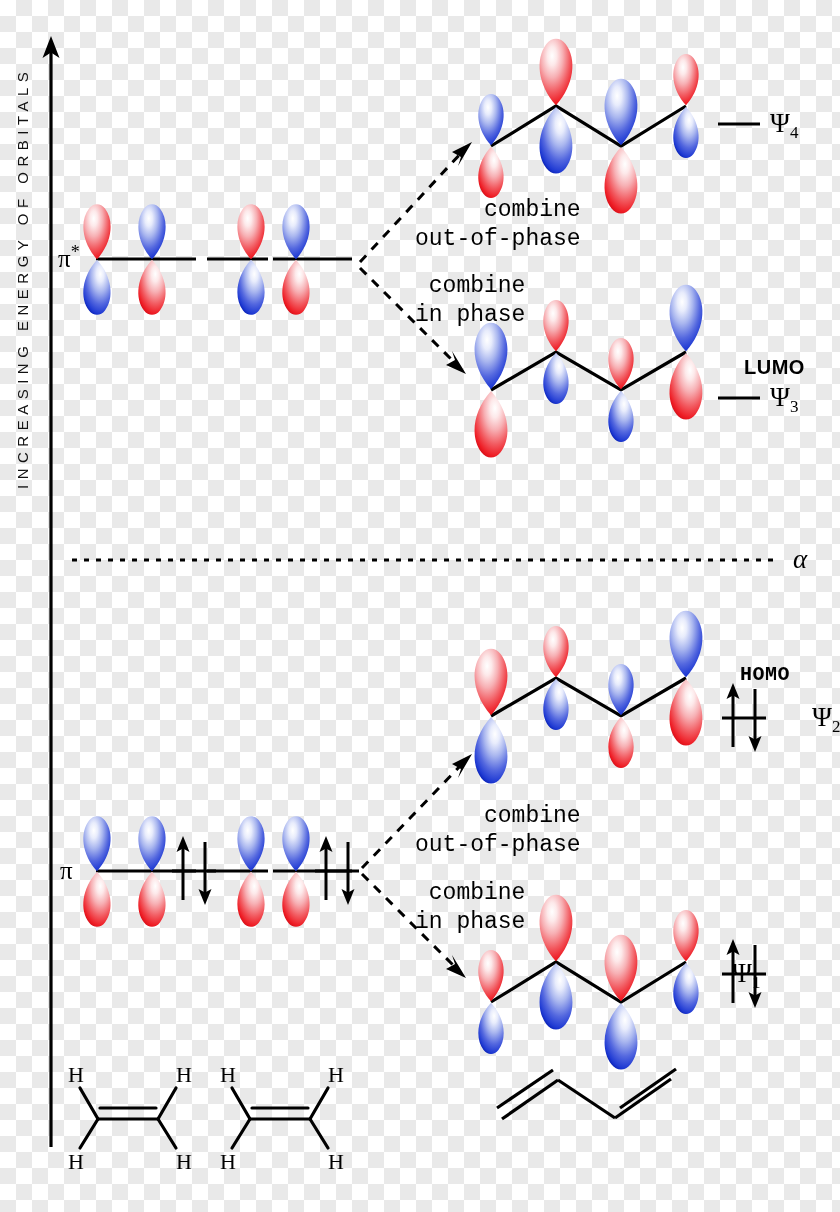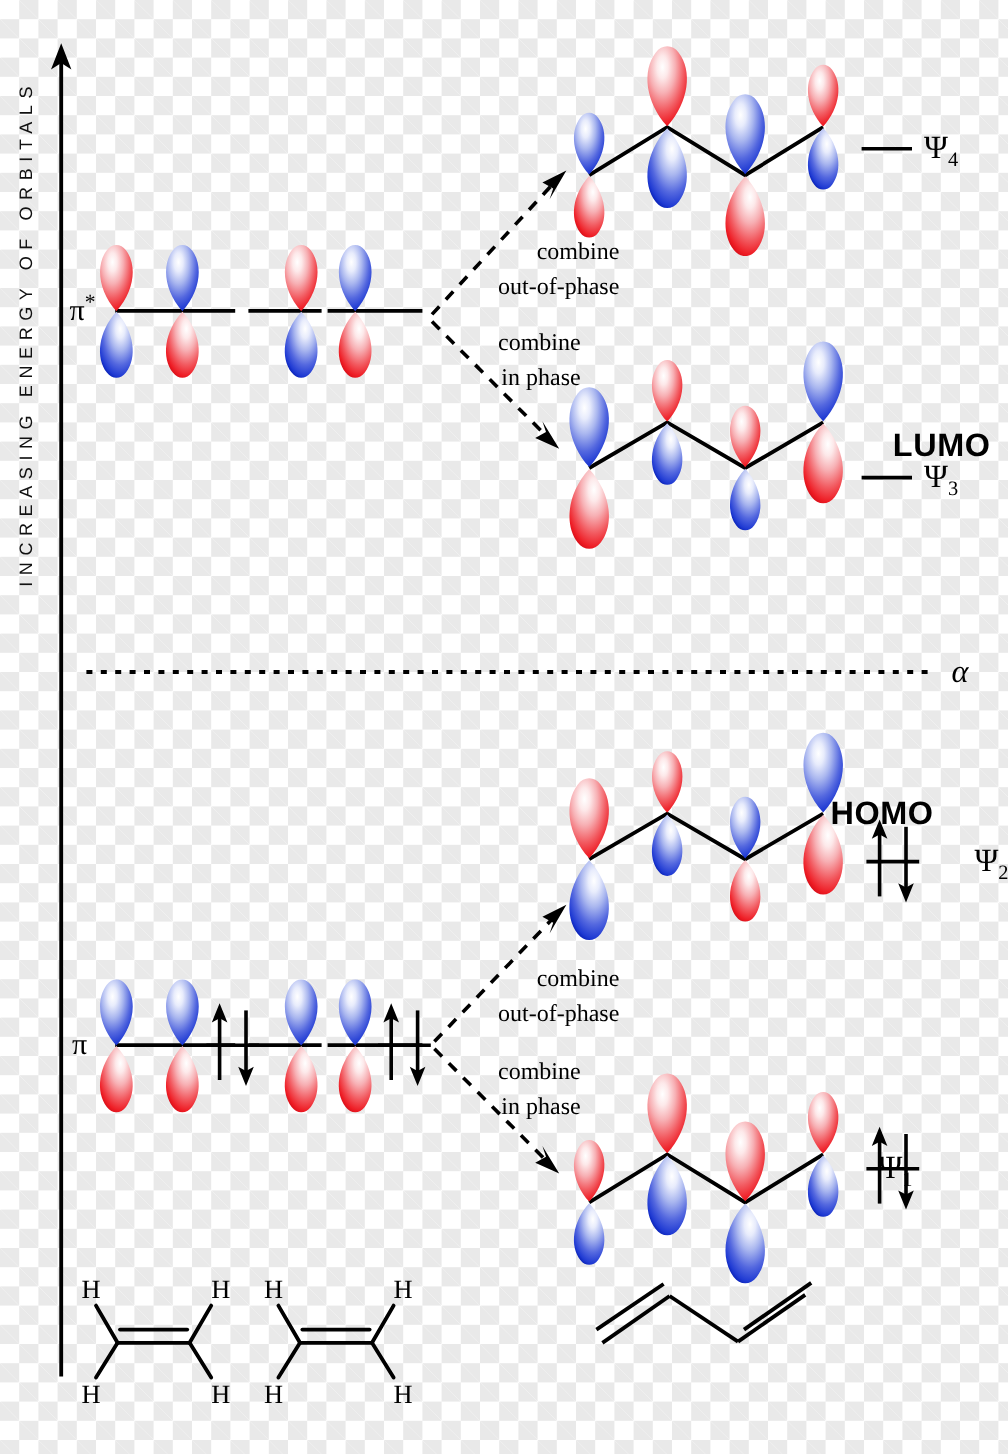--- a/index.html
+++ b/index.html
@@ -13,22 +13,22 @@
       linear-gradient(45deg,#e9e9e9 25%,transparent 25%,transparent 75%,#e9e9e9 75%),
       linear-gradient(45deg,#e9e9e9 25%,transparent 25%,transparent 75%,#e9e9e9 75%);
     background-size:32px 32px;
     background-position:0 0,16px 16px;
     overflow:hidden;
   }
   #stage{position:absolute;left:0;top:0;width:840px;height:1212px;}
   svg#mo{position:absolute;left:0;top:0;width:840px;height:1212px;overflow:visible;}
 
   .txt{position:absolute;color:#000;white-space:nowrap;text-align:right;}
-  .combine{font-size:20px;line-height:29px;font-family:Liberation Serif, serif;}
-  .bold-label{font-weight:bold;font-size:27px;letter-spacing:0.5px;}
+  .combine{font-size:23px;line-height:29px;font-family:Liberation Mono, monospace;}
+  .bold-label{font-weight:bold;font-size:20px;letter-spacing:0.5px;}
   .psi{font-size:27px;font-family:"Liberation Serif",serif;}
   .psi sub{font-size:17px;}
   .pilab{font-size:25px;font-family:"Liberation Serif",serif;}
   .pilab sup{font-size:18px;}
   .alphalab{font-size:27px;font-family:"Liberation Serif",serif;font-style:italic;}
   .hlab{font-size:22px;font-family:"Liberation Serif",serif;}
   .axis-label{
     position:absolute;
     transform-origin:left top;
     transform:rotate(-90deg);
@@ -342,21 +342,21 @@
     <span>Ψ</span><sub>4</sub>
   </div>
 
   <div class="txt bold-label" style="left:744px;top:356px;">
     <span>LUMO</span>
   </div>
   <div class="txt psi" style="left:770px;top:382px;">
     <span>Ψ</span><sub>3</sub>
   </div>
 
-  <div class="txt bold-label" style="left:692px;top:663px;">
+  <div class="txt bold-label" style="left:740px;top:663px;font-family:Liberation Mono, monospace;">
     <span>HOMO</span>
   </div>
   <div class="txt psi" style="left:812px;top:702px;">
     <span>Ψ</span><sub>2</sub>
   </div>
 
   <div class="txt psi" style="left:732px;top:958px;">
     <span>Ψ</span><sub>1</sub>
   </div>
 

